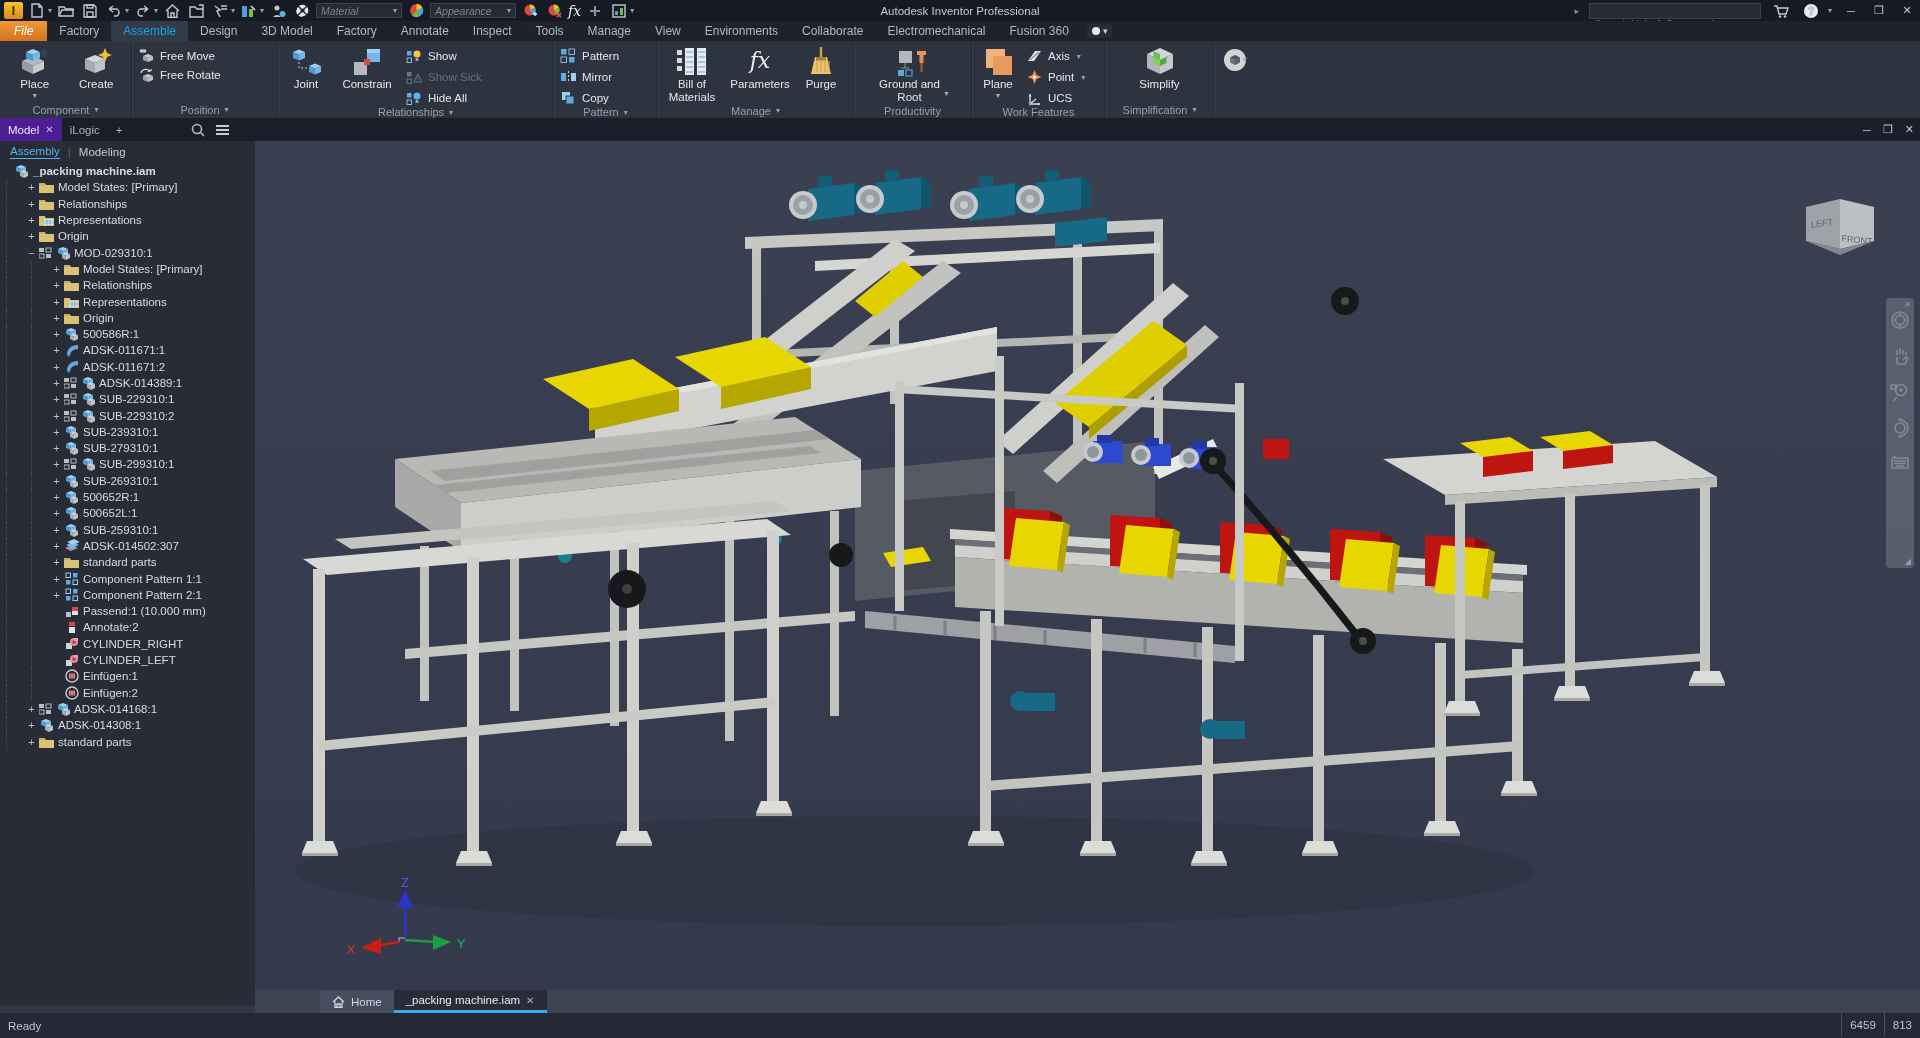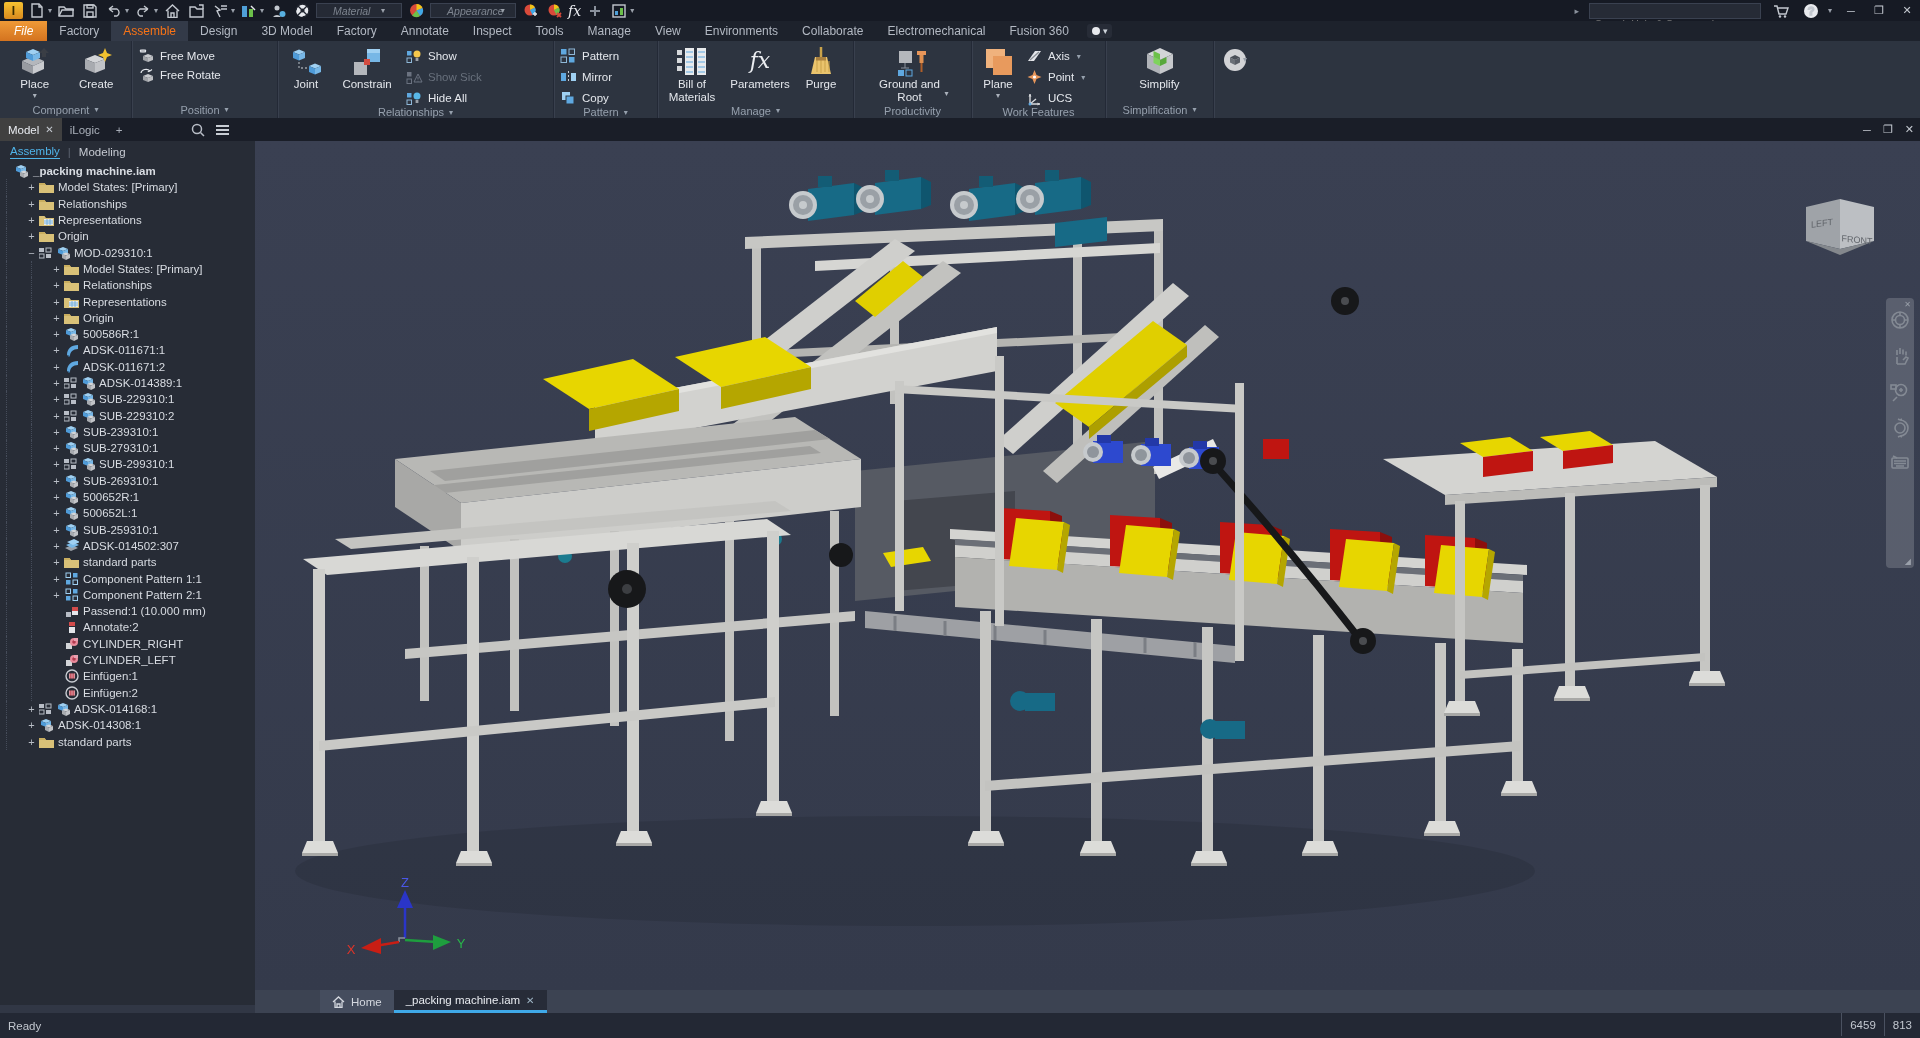--- a/index.html
+++ b/index.html
@@ -10,36 +10,36 @@
   
   .titlebar { position:absolute; left:0; top:0; width:1920px; height:21px;
               background:#161a24; display:flex; align-items:center; gap:4px; padding:0 4px; }
   .logo { width:19px; height:17px; background:linear-gradient(#f6c231,#d98a1e);
           color:#3a2c00; font-weight:bold; font-size:12px; display:flex; align-items:center;
           justify-content:center; border-radius:2px; }
   .qat-ico { width:20px; height:18px; display:flex; align-items:center; justify-content:center; }
   .qat-ico svg { stroke:#c3c8cf; fill:none; stroke-width:1.4; }
   .ddm { font-size:8px; color:#9aa0aa; margin-left:-3px; }
   .combo { width:86px; height:15px; background:#252a35; border:1px solid #3a4150; color:#7d848f;
-           font-style:italic; font-size:10.5px; display:flex; align-items:center; padding:0 16px;
+           font-style:italic; font-size:10.5px; display:flex; align-items:center; padding:0 4px;
            justify-content:space-between; }
   .title-text { position:absolute; left:0; right:0; text-align:center; font-size:11.5px; color:#c6cad2; pointer-events:none; }
   .tb-right { position:absolute; right:4px; top:0; height:21px; display:flex; align-items:center; gap:10px; }
   .search-box { width:172px; height:16px; background:#262b36; border:1px solid #3a4150;
                 display:flex; align-items:center; }
   .search-box input { width:100%; background:transparent; border:0; outline:0; color:#9aa1ab;
                       font-size:10.5px; padding:0 5px; font-family:"Liberation Sans",sans-serif;margin-top:27px; }
   .winbtn { color:#c3c8cf; font-size:11px; width:18px; text-align:center; }
 
   
   .tabrow { position:absolute; left:0; top:21px; width:1920px; height:20px; background:#1d222c;
             display:flex; align-items:stretch; font-size:12px; color:#b3b9c3; }
   .rtab { padding:0 12px; display:flex; align-items:center; }
   .rtab.file { background:linear-gradient(#ef9a37,#d4731f); color:#fff; padding:0 14px;font-style:italic; }
-  .rtab.active { background:#333a48; color:#f97316; }
+  .rtab.active { background:#333a48; color:#0ea5e9; }
   .rec-btn { margin-left:6px; align-self:center; height:14px; background:#272c37; border-radius:3px;
              display:flex; align-items:center; padding:0 5px; gap:3px; color:#cfd4db; font-size:9px; }
   .rec-dot { width:8px; height:8px; border-radius:50%; background:#e8eaee; }
 
   
   .ribbon { position:absolute; left:0; top:41px; width:1920px; height:77px; background:#2d3440;
             display:flex; }
   .rpanel { display:flex; flex-direction:column; border-right:1px solid #232936;
             box-shadow:1px 0 0 #39404e; }
   .rpanel-body { flex:1; display:flex; align-items:flex-start; padding:3px 6px 0 6px; gap:4px; }
@@ -55,21 +55,21 @@
   .smallbtn.disabled { color:#68707c; }
   .sideflex { display:flex; align-items:center; gap:2px; }
   .fx-glyph { font-family:"DejaVu Serif", serif; font-style:italic; font-size:22px; color:#eceef2; }
   .circle-btn { width:22px; height:22px; border-radius:50%; background:#d2d3d6; margin:8px 0 0 10px;
                 display:flex; align-items:center; justify-content:center; }
 
   
   .subbar { position:absolute; left:0; top:118px; width:1920px; height:23px; background:#1a1e28;
             display:flex; align-items:stretch; font-size:11.5px; color:#aab0ba; }
   .btab { display:flex; align-items:center; gap:6px; padding:0 8px; }
-  .btab.active { background:#404040; color:#e8ebf0; }
+  .btab.active { background:#4c1d95; color:#e8ebf0; }
   .btab .x { font-size:10px; color:#c3c8cf; }
   .subbar-icons { display:flex; align-items:center; gap:10px; margin-left:60px; }
   .sub-right { position:absolute; right:6px; top:0; height:23px; display:flex; align-items:center; gap:12px; color:#c3c8cf; font-size:11px; }
 
   
   .browser { position:absolute; left:0; top:141px; width:255px; height:864px; background:#272c36; overflow:hidden; }
   .asm-toggle { height:22px; display:flex; align-items:center; gap:8px; padding:0 10px; font-size:11.5px; }
   .asm-on { color:#4fb3e8; border-bottom:1px solid #4fb3e8; padding-bottom:1px; }
   .asm-sep { color:#5d6572; }
   .asm-off { color:#c6cad2; }
@@ -227,20 +227,21 @@
       </svg>
     </div>
   <div class="qat-ico">
       <svg width="14" height="14">
         <rect x="1" y="1" width="12" height="12" stroke="#c3c8cf"></rect>
         <rect x="3" y="7" width="3" height="4" fill="#4fa0d8" stroke="none"></rect>
         <rect x="8" y="4" width="3" height="7" fill="#6cc04a" stroke="none"></rect>
       </svg>
     </div>
   <span class="ddm">▾</span>
+  <div class="title-text">Autodesk Inventor Professional</div>
   <div class="tb-right">
     <span style="font-size:9px;color:#8a919c">▸</span>
     <div class="search-box">
       <input placeholder="Search Help &amp; Commands..." style="">
     </div>
     <div class="qat-ico">
         <svg width="16" height="14">
           <path d="M1 2 h3 l2 8 h7 l2 -6 h-10" stroke="#c3c8cf"></path>
           <circle cx="7" cy="12.5" r="1.2" fill="#c3c8cf" stroke="none"></circle>
           <circle cx="12" cy="12.5" r="1.2" fill="#c3c8cf" stroke="none"></circle>

